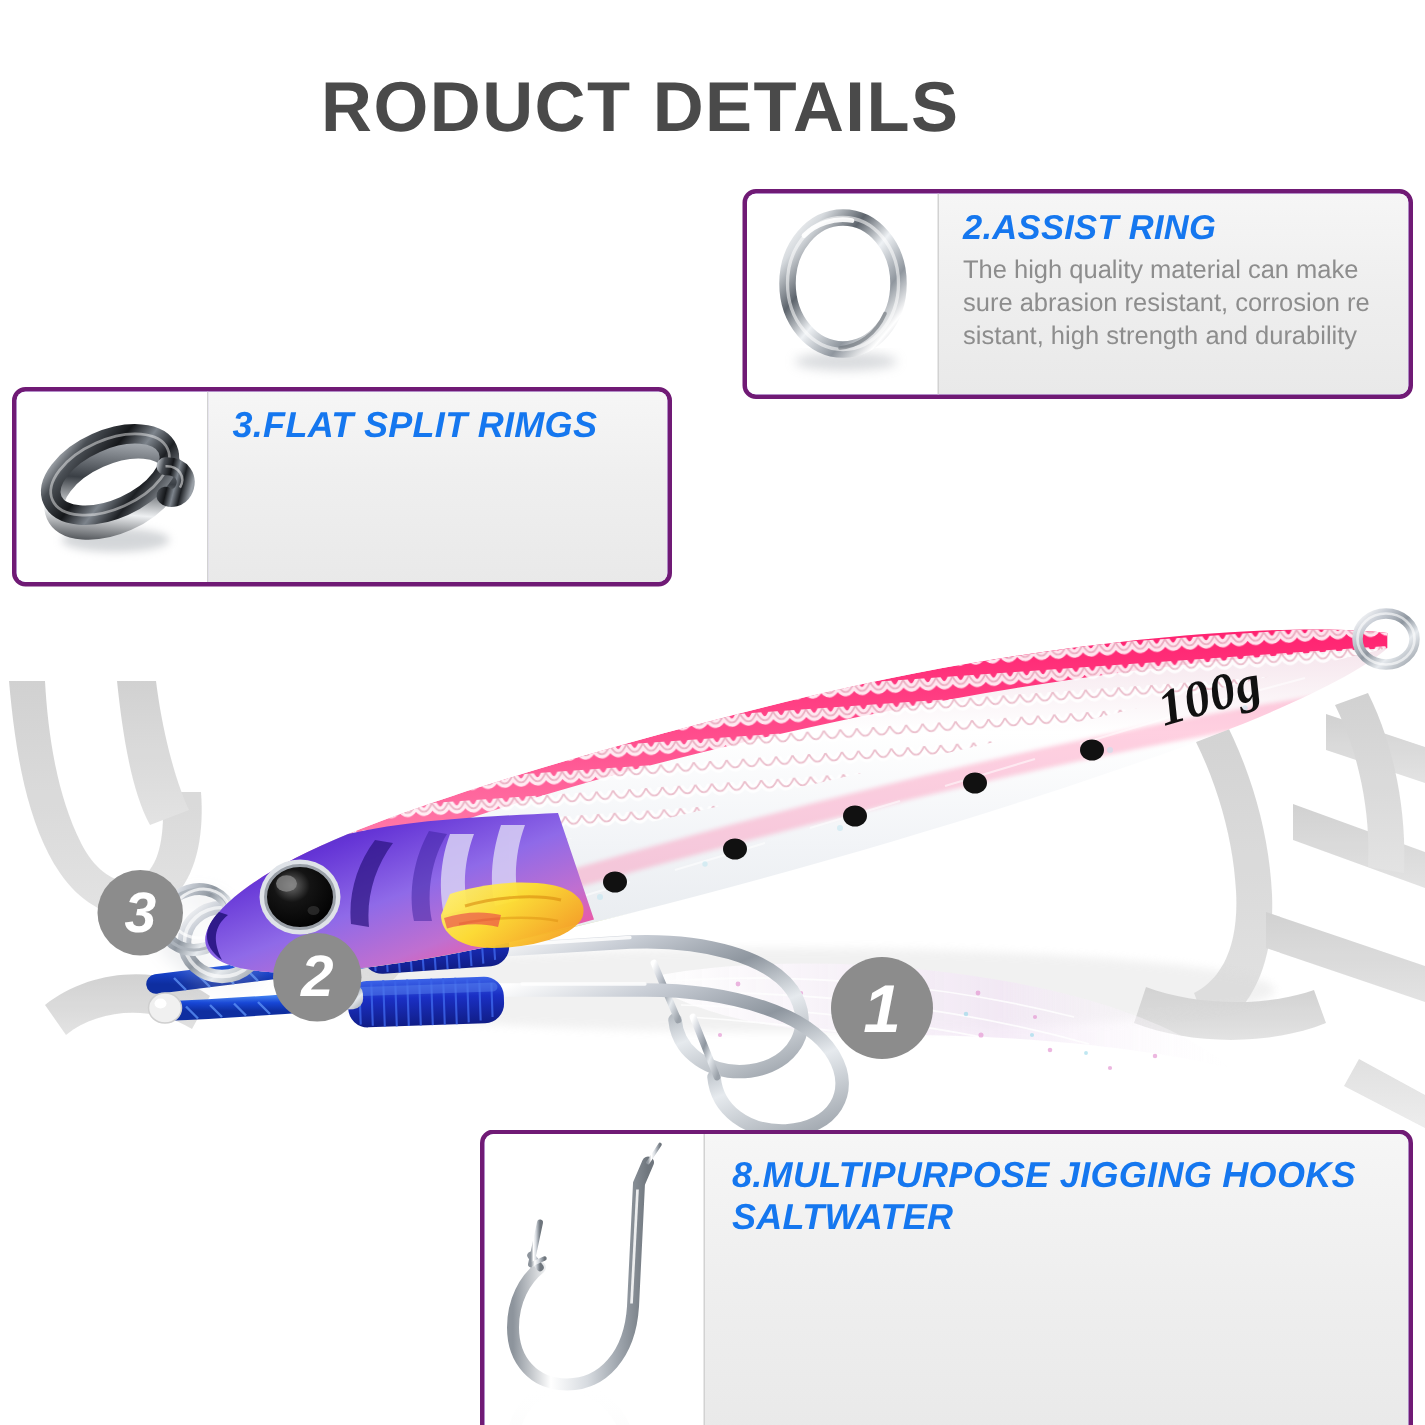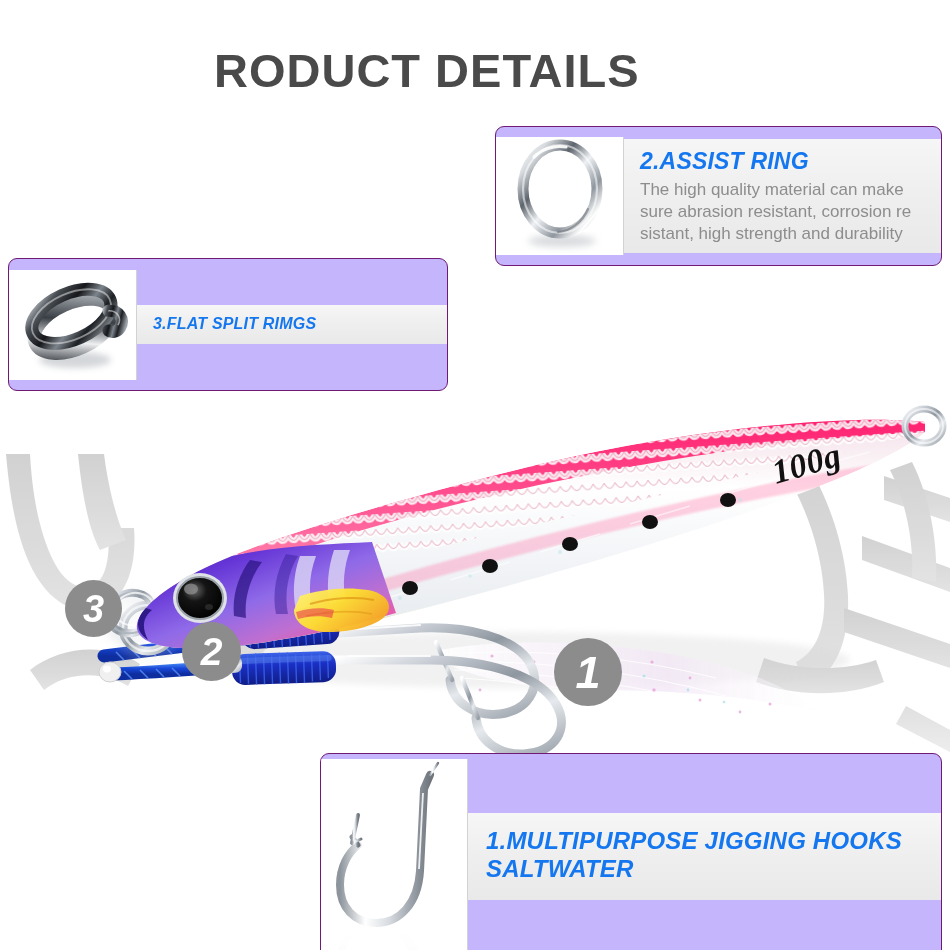--- a/index.html
+++ b/index.html
@@ -18,23 +18,22 @@
   .page-title{
     position:absolute;left:214px;top:13px;
     font-size:47px;font-weight:bold;letter-spacing:1.0px;
     color:#4a4a4a;white-space:nowrap;
     font-family:"Liberation Sans", sans-serif;
   }
 
   
   .card{
     position:absolute;box-sizing:border-box;display:flex;
-    border:1px solid #701a75;border-radius:9px;background:#c4b5fd;
+    border:3px solid #701a75;border-radius:9px;background:#c4b5fd;
     overflow:hidden;
-    align-items:center;
   }
   .card-media{
     flex:0 0 auto;background:#ffffff;position:relative;
     display:flex;align-items:center;justify-content:center;
     border-right:1px solid #d2d2d2;
   }
   .card-body{
     flex:1 1 auto;position:relative;
     background:linear-gradient(180deg,#f6f6f6 0%,#efefef 45%,#e9e9e9 100%);
     padding:10px 12px 8px 16px;box-sizing:border-box;
@@ -50,21 +49,21 @@
 
   
   #card-assist-ring{left:495px;top:96px;width:447px;height:140px;}
   #card-assist-ring .card-media{width:127px;}
   #card-assist-ring .card-title{font-size:23px;}
   #card-assist-ring .card-text{font-size:17px;}
 
   
   #card-split-rings{left:8px;top:228px;width:440px;height:133px;}
   #card-split-rings .card-media{width:127px;}
-  #card-split-rings .card-title{font-size:16px;}
+  #card-split-rings .card-title{font-size:24px;}
   #card-split-rings .card-text{font-size:17.5px;}
 
   
   #card-hooks{left:320px;top:723px;width:622px;height:207px;}
   #card-hooks .card-media{width:146px;}
   #card-hooks .card-body{padding:14px 14px 10px 18px;}
   #card-hooks .card-title{font-size:24px;line-height:1.18;margin-bottom:7px;}
   #card-hooks .card-text{font-size:18px;line-height:1.33;}
 
   
@@ -512,21 +511,21 @@
         <path d="M102 16 L 110 4" fill="none" stroke="url(#hookChrome)" stroke-width="2.4" stroke-linecap="round"></path>
 
         <path d="M95 34 L 91 110" stroke="#ffffff" stroke-width="1.8" opacity="0.85" fill="none"></path>
 
         <g transform="translate(0,330) scale(1,-1)" opacity="0.3">
           <path d="M92 112 C 90 144, 72 164, 48 164 C 26 164, 12 148, 12 126" fill="none" stroke="url(#hookFade)" stroke-width="8" stroke-linecap="round"></path>
         </g>
       </svg>
     </div>
     <div class="card-body">
-      <p class="card-title">1.MULTIPURPOSE JIGGING HOOKS SALTWATER</p>
+      <p class="card-title">8.MULTIPURPOSE JIGGING HOOKS SALTWATER</p>
     </div>
   </div>
 
   <div class="badge" id="badge-3">3</div>
   <div class="badge" id="badge-2">2</div>
   <div class="badge" id="badge-1">1</div>
 
 </div>
 
 </body></html>

